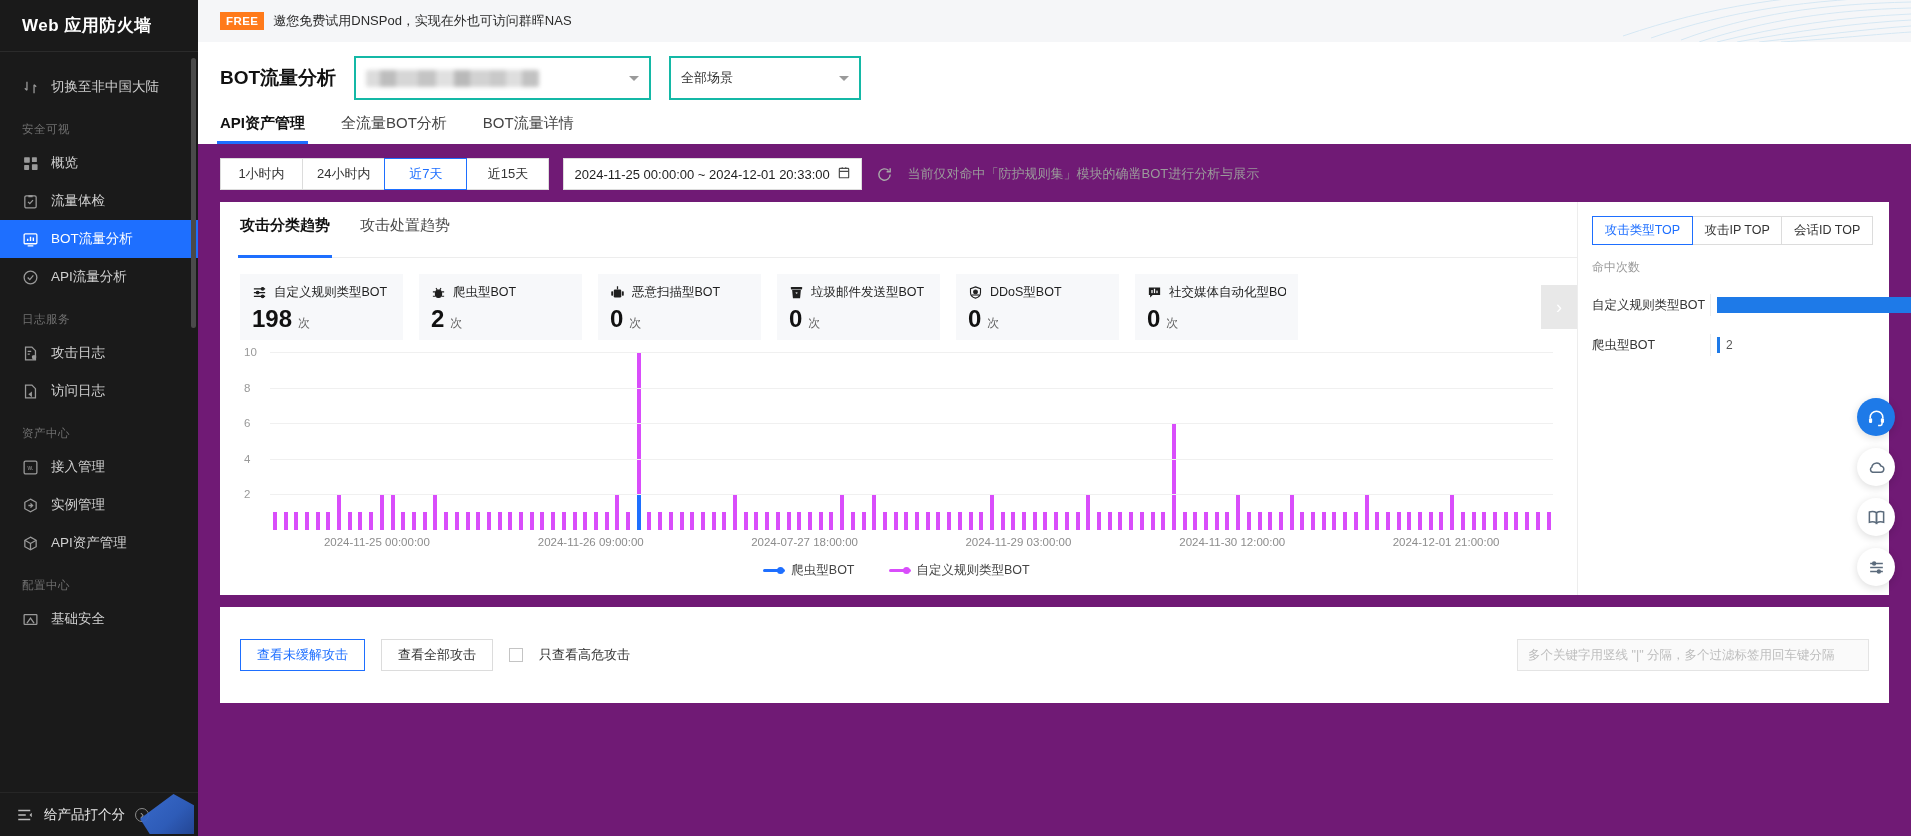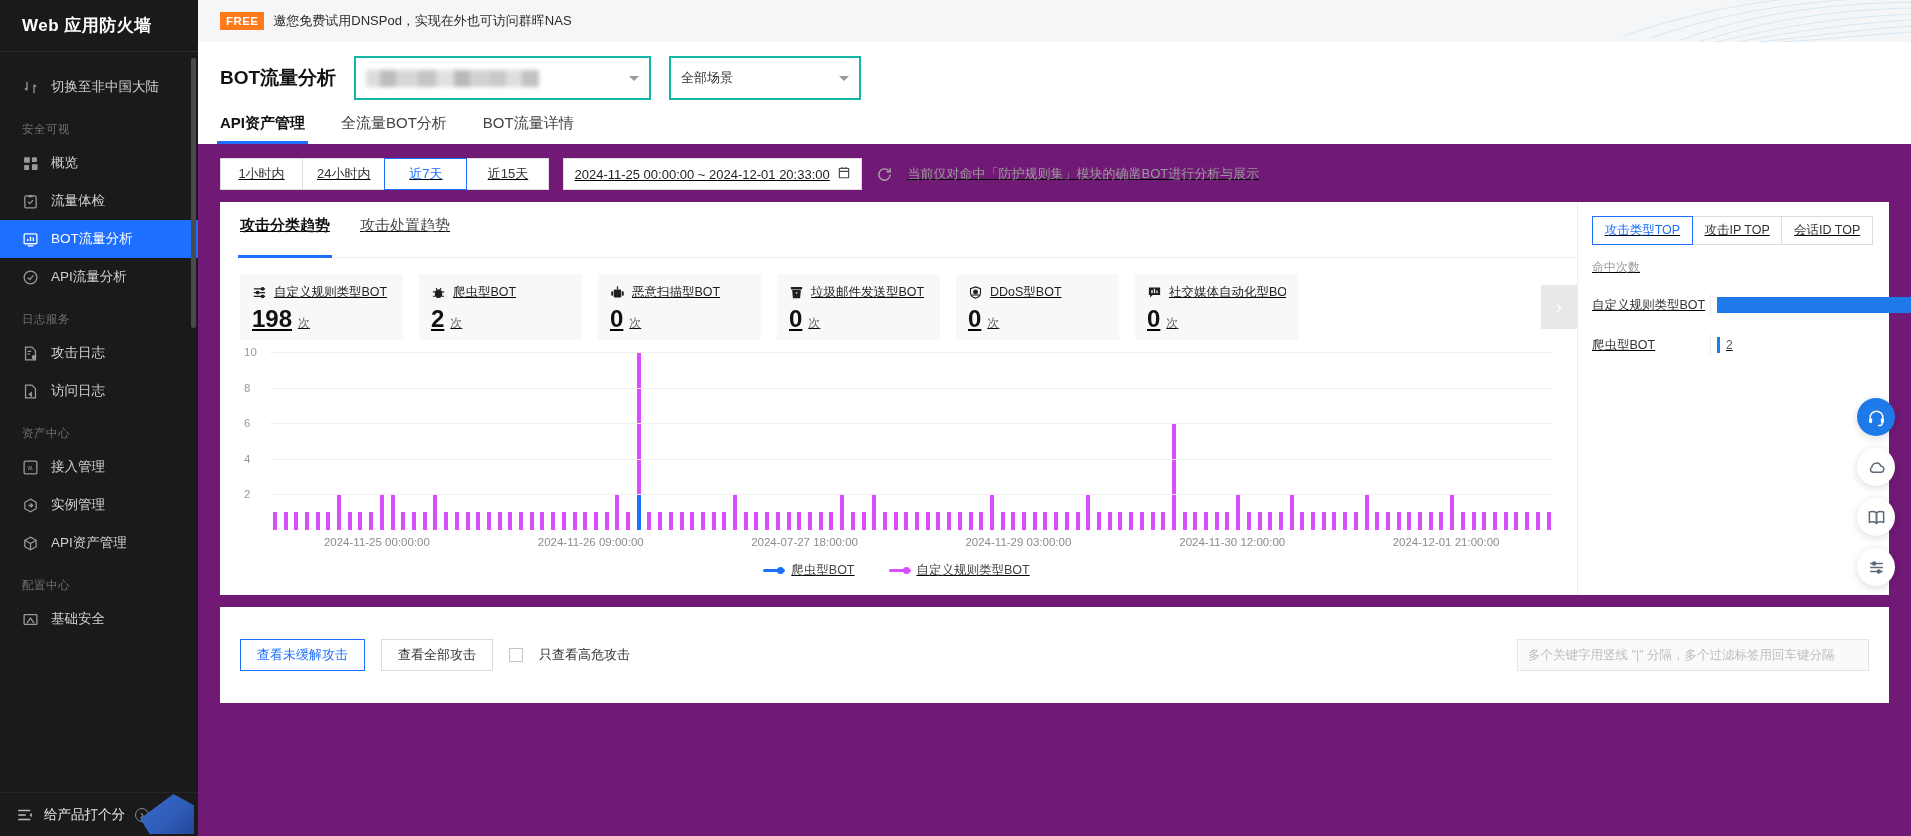--- a/index.html
+++ b/index.html
@@ -92,21 +92,21 @@
 
   .tabs-main { display: flex; gap: 36px; padding-top: 2px; }
   .tab-main {
     font-size: 15px; color: #444; padding-bottom: 11px; cursor: pointer; position: relative;
   }
   .tab-main.active { color: #111; font-weight: bold; }
   .tab-main.active:after {
     content:""; position:absolute; left:-3px; right:-3px; bottom:0; height:3px; background:#1e6fff;
   }
 
-  .content { padding: 14px 22px 0; text-decoration: underline; }
+  .content { padding: 14px 22px 0; }
 
   .timebar { display: flex; align-items: center; gap: 14px; }
   .seg { display: flex; height: 32px; background:#fff; }
   .seg div {
     min-width: 83px; padding: 0 14px; display:flex; align-items:center; justify-content:center;
     font-size: 13px; color: #333; border: 1px solid #dcdcdc; margin-left: -1px; cursor: pointer;
   }
   .seg div:first-child { margin-left: 0; }
   .seg div.active { color:#1e6fff; border-color:#1e6fff; z-index:2; }
   .daterange {

